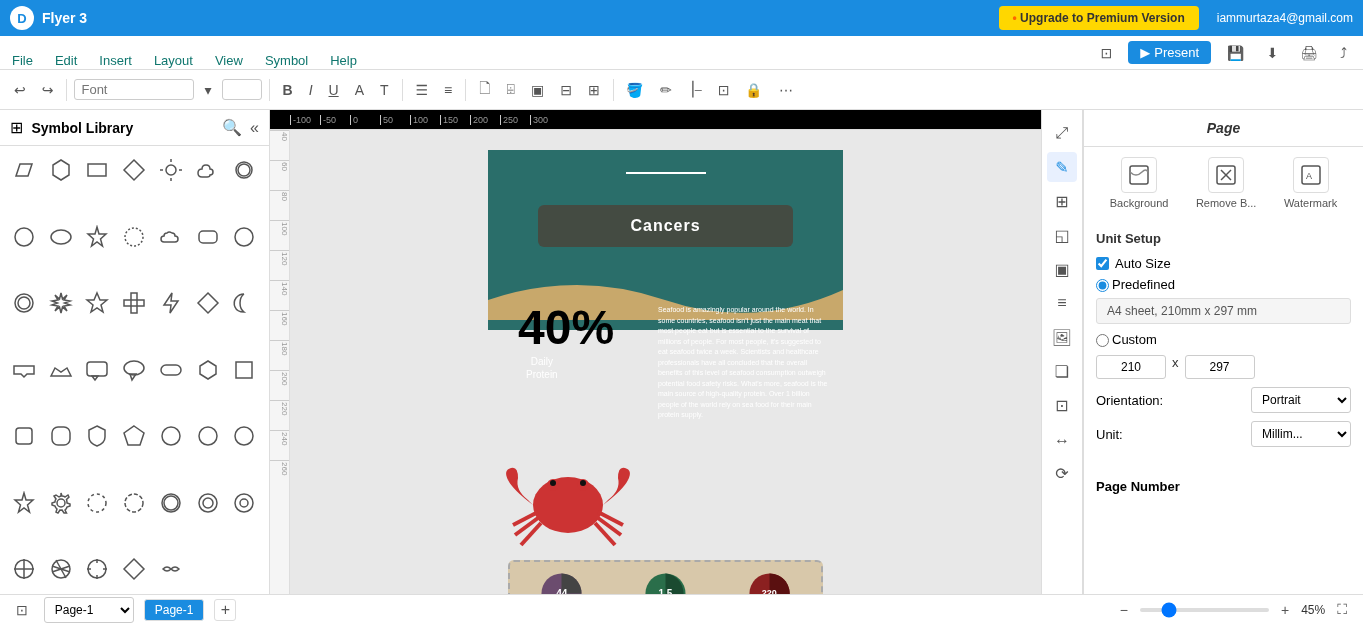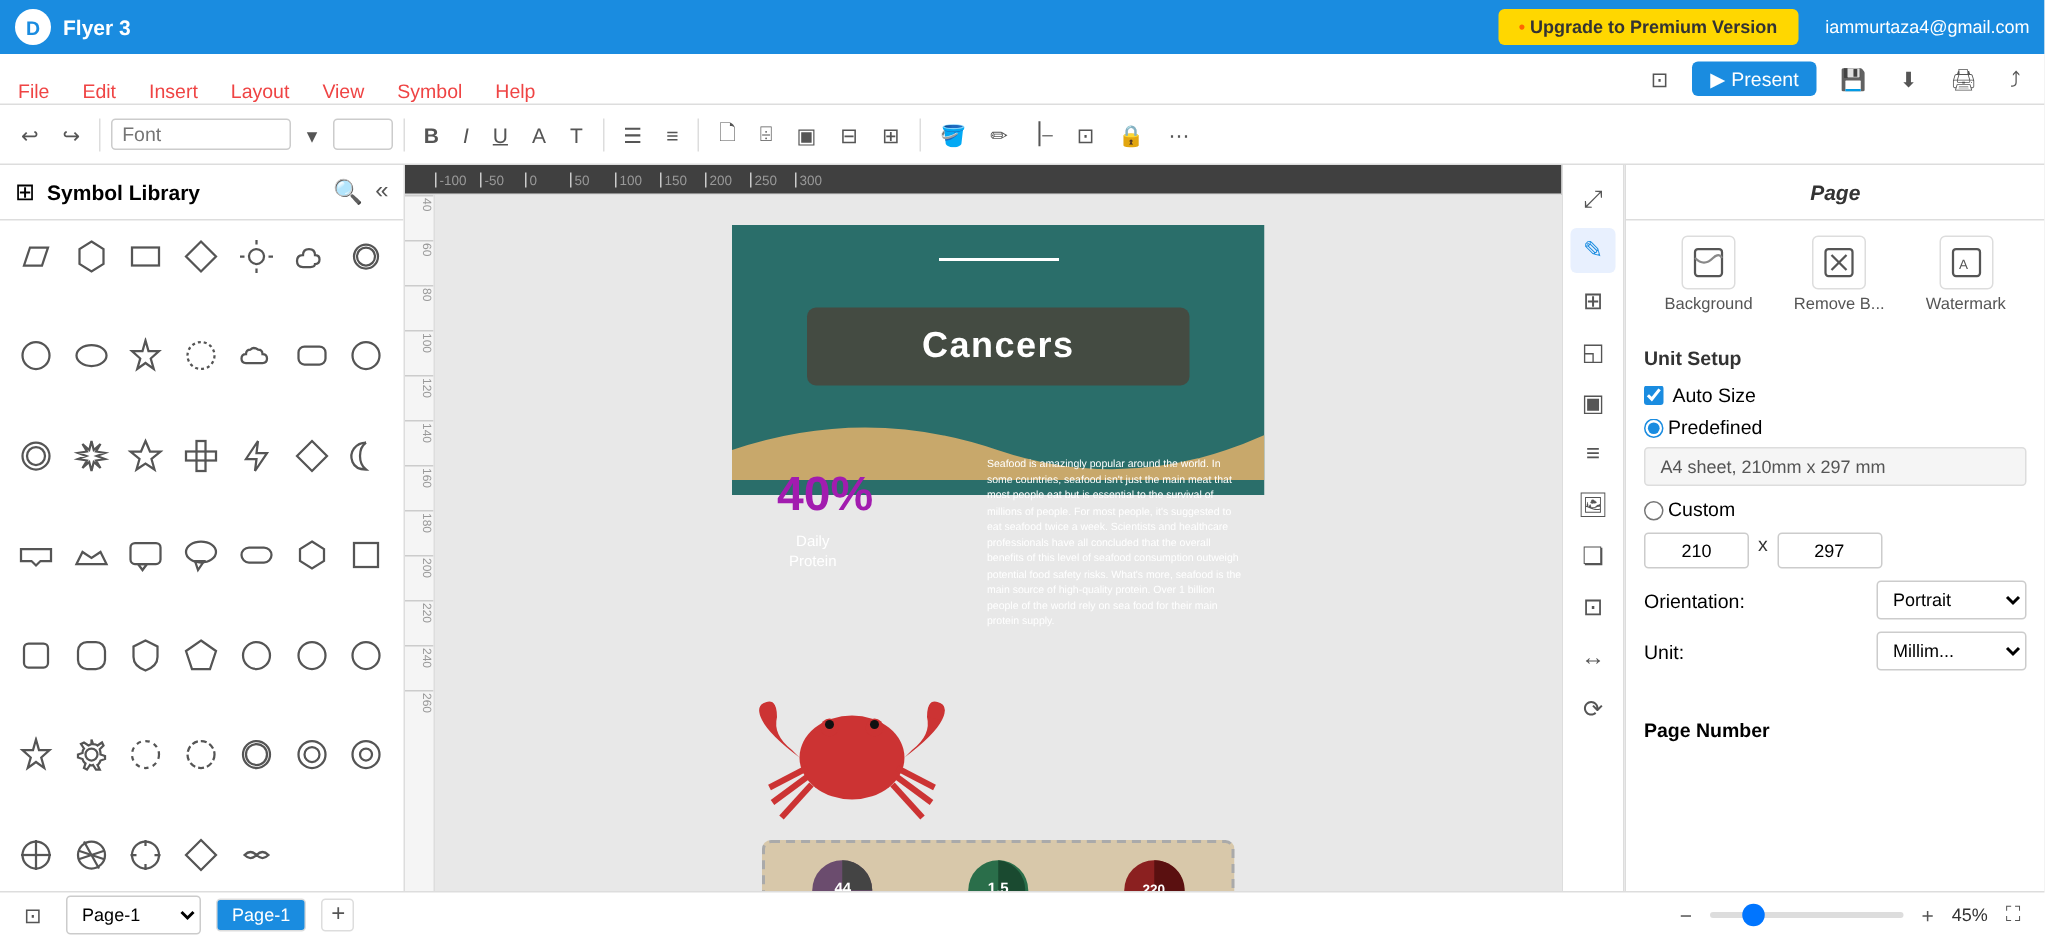--- a/index.html
+++ b/index.html
@@ -8,21 +8,21 @@
     
     .topbar { display: flex; align-items: center; background: #1a8ce0; height: 36px; padding: 0 10px; gap: 8px; }
     .topbar-logo { width: 24px; height: 24px; background: white; border-radius: 50%; display: flex; align-items: center; justify-content: center; font-weight: bold; color: #1a8ce0; font-size: 13px; }
     .topbar-title { color: white; font-size: 14px; font-weight: bold; flex: 1; }
     .upgrade-btn { background: #ffd700; color: #333; border: none; padding: 5px 14px; border-radius: 4px; font-size: 12px; font-weight: bold; cursor: pointer; }
     .upgrade-btn::before { content: "• "; color: #ff6600; }
     .user-email { color: white; font-size: 12px; margin-left: 10px; }
 
     
     .menubar { display: flex; align-items: center; background: white; height: 34px; padding: 0 10px; border-bottom: 1px solid #ddd; gap: 18px; }
-    .menu-item { color: #ef4444; font-size: 13px; cursor: pointer; padding: 4px 2px; margin-top: 15px; }
+    .menu-item { color: #0f766e; font-size: 13px; cursor: pointer; padding: 4px 2px; margin-top: 15px; }
     .menubar-right { margin-left: auto; display: flex; align-items: center; gap: 10px; }
     .present-btn { background: #1a8ce0; color: white; border: none; padding: 4px 12px; border-radius: 4px; font-size: 13px; cursor: pointer; display: flex; align-items: center; gap: 4px; }
 
     
     .toolbar { display: flex; align-items: center; background: white; height: 40px; padding: 0 8px; border-bottom: 1px solid #ddd; gap: 4px; }
     .toolbar-btn { border: none; background: none; cursor: pointer; padding: 4px 6px; border-radius: 3px; font-size: 14px; color: #555; display: flex; align-items: center; }
     .toolbar-separator { width: 1px; height: 22px; background: #ddd; margin: 0 3px; }
     .font-input { border: 1px solid #ccc; border-radius: 3px; padding: 2px 6px; font-size: 13px; width: 120px; }
     .font-size-input { border: 1px solid #ccc; border-radius: 3px; padding: 2px 4px; font-size: 13px; width: 40px; }
 
@@ -35,37 +35,37 @@
     .sidebar-header-icon { font-size: 16px; }
     .sidebar-title { font-size: 14px; font-weight: bold; flex: 1; }
     .sidebar-search-btn { background: none; border: none; cursor: pointer; font-size: 16px; color: #555; }
     .sidebar-collapse-btn { background: none; border: none; cursor: pointer; font-size: 16px; color: #555; }
     .sidebar-shapes { display: grid; grid-template-columns: repeat(7, 1fr); gap: 4px; padding: 8px; overflow-y: auto; flex: 1; }
     .shape-item { width: 32px; height: 32px; display: flex; align-items: center; justify-content: center; cursor: pointer; border-radius: 3px; }
     .shape-item svg { width: 24px; height: 24px; fill: none; stroke: #555; stroke-width: 1.5; }
 
     
     .canvas-area { flex: 1; display: flex; flex-direction: column; overflow: hidden; position: relative; }
-    .ruler-h { height: 20px; background: #404040; border-bottom: 1px solid #ddd; display: flex; align-items: center; padding-left: 20px; overflow: hidden; }
+    .ruler-h { height: 20px; background: #000000; border-bottom: 1px solid #ddd; display: flex; align-items: center; padding-left: 20px; overflow: hidden; }
     .ruler-marks { display: flex; gap: 0; font-size: 9px; color: #999; }
     .ruler-mark { width: 30px; text-align: left; border-left: 1px solid #ccc; padding-left: 2px; }
     .canvas-container { flex: 1; display: flex; overflow: hidden; }
     .ruler-v { width: 20px; background: #f5f5f5; border-right: 1px solid #ddd; overflow: hidden; display: flex; flex-direction: column; }
     .ruler-v-marks { display: flex; flex-direction: column; font-size: 9px; color: #999; margin-top: 0; }
     .ruler-v-mark { height: 30px; border-top: 1px solid #ccc; display: flex; align-items: flex-start; padding-top: 1px; writing-mode: vertical-rl; font-size: 8px; padding-left: 2px; }
     .canvas-scroll { flex: 1; background: #e8e8e8; overflow: auto; display: flex; align-items: flex-start; justify-content: center; padding: 20px; }
 
     
     .flyer { width: 355px; height: 500px; position: relative; overflow: hidden; }
     .flyer-bg-top { position: absolute; top: 0; left: 0; right: 0; height: 180px; background: #2a6e6a; }
     .flyer-wave { position: absolute; top: 110px; left: 0; right: 0; height: 60px; }
     .flyer-line { position: absolute; top: 22px; left: 50%; transform: translateX(-50%); width: 80px; height: 2px; background: white; }
     .flyer-title-box { position: absolute; top: 55px; left: 50px; right: 50px; background: rgba(80,60,50,0.7); border-radius: 6px; text-align: center; padding: 12px 10px; }
-    .flyer-title-text { color: white; font-size: 24px; font-weight: bold; letter-spacing: 1px; }
-    .flyer-percent { position: absolute; top: 150px; left: 30px; color: #a21caf; font-size: 32px; font-weight: bold; margin-top: 11px; }
+    .flyer-title-text { color: white; font-size: 16px; font-weight: bold; letter-spacing: 1px; }
+    .flyer-percent { position: absolute; top: 150px; left: 30px; color: #000000; font-size: 48px; font-weight: bold; }
     .flyer-label { position: absolute; top: 205px; left: 38px; color: white; font-size: 10px; text-align: center; line-height: 1.3; }
     .flyer-text { position: absolute; top: 155px; left: 170px; right: 15px; color: white; font-size: 7px; line-height: 1.5; }
     .flyer-bottom-panel { position: absolute; bottom: 15px; left: 20px; right: 20px; height: 75px; border: 2px dashed #aaa; border-radius: 6px; display: flex; align-items: center; justify-content: space-around; background: rgba(200,168,107,0.5); }
     .flyer-stat { display: flex; flex-direction: column; align-items: center; }
     .flyer-stat-label { font-size: 7px; color: #555; margin-top: 2px; }
 
     
     .right-icon-bar { width: 42px; background: white; border-left: 1px solid #ddd; border-right: 1px solid #ddd; display: flex; flex-direction: column; align-items: center; padding: 8px 0; gap: 4px; }
     .right-icon-btn { width: 30px; height: 30px; display: flex; align-items: center; justify-content: center; border-radius: 4px; cursor: pointer; color: #555; font-size: 16px; border: none; background: none; }
     .right-icon-btn.active { background: #e8f0fe; color: #1a8ce0; }

